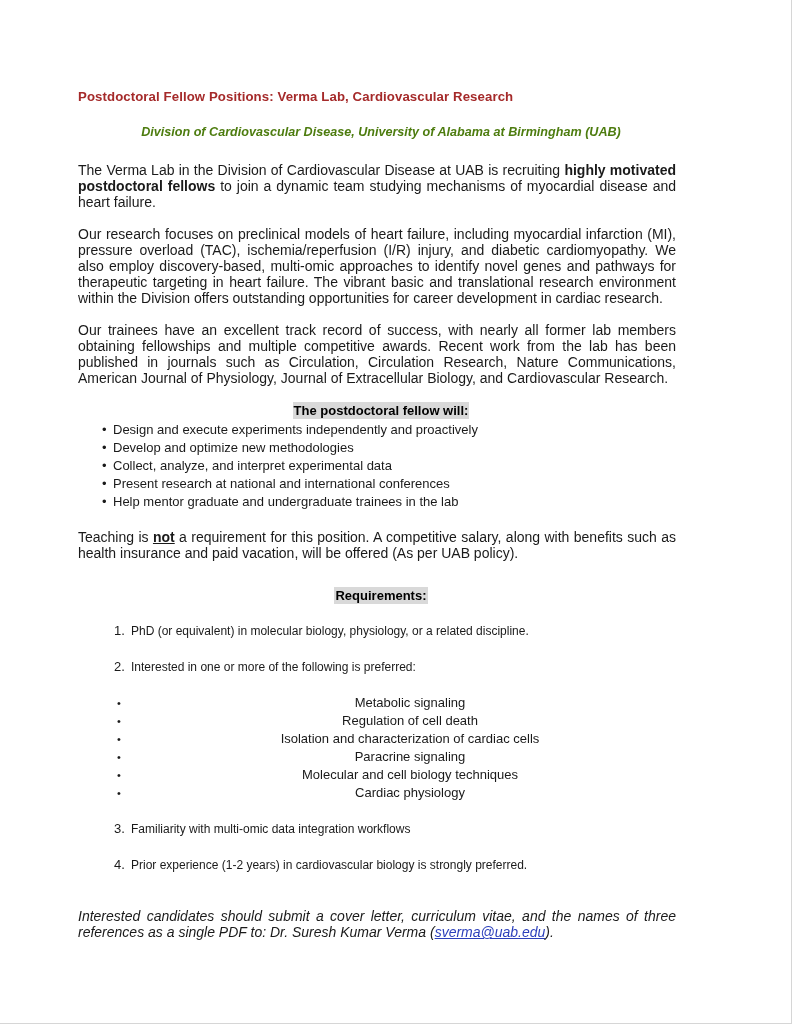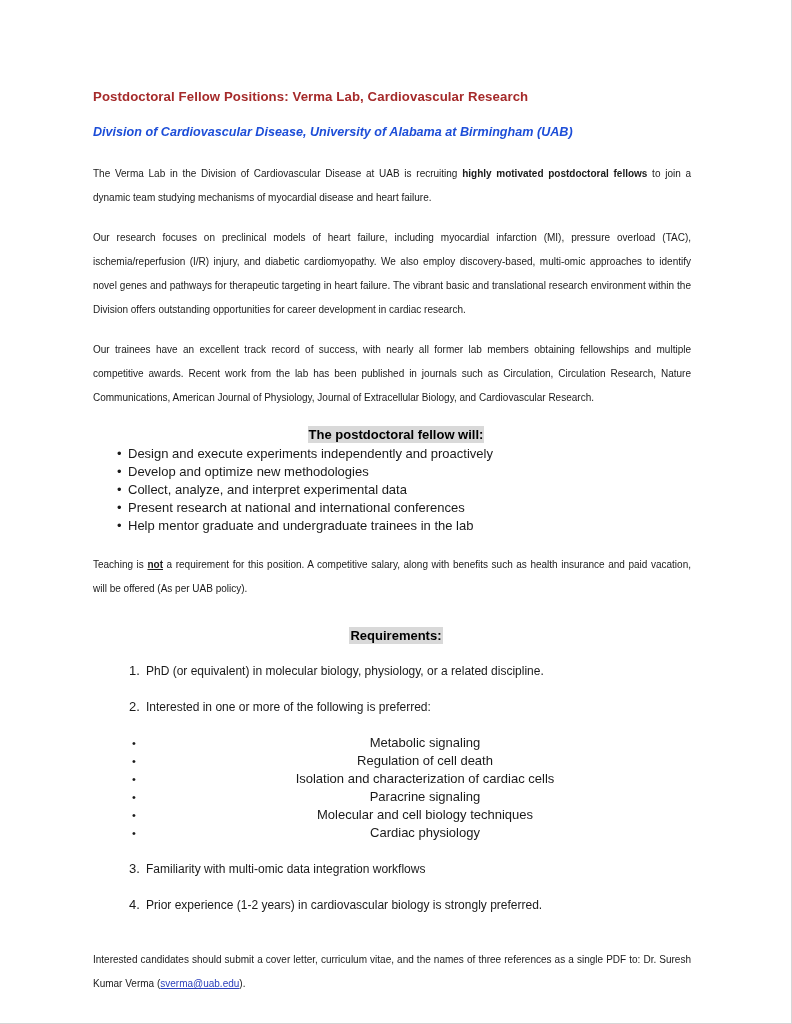--- a/index.html
+++ b/index.html
@@ -15,51 +15,52 @@
     width: 792px;
     height: 1024px;
     background: #ffffff;
     box-sizing: border-box;
     border-right: 1px solid #d6d6d6;
     border-bottom: 1px solid #d6d6d6;
     overflow: hidden;
   }
   .content {
     position: absolute;
-    left: 93px;
+    left: 78px;
     top: 88px;
     width: 606px;
   }
 
   .doc-title {
     color: #a52a2a;
     font-weight: bold;
     font-size: 13.2px;
     line-height: 17px;
     letter-spacing: 0.1px;
     margin: 0 0 19px 0;
   }
   .doc-subtitle {
-    color: #1d4ed8;
+    color: #4d7c0f;
     font-weight: bold;
     font-style: italic;
     font-size: 12.6px;
     line-height: 17px;
     margin: 0 0 21px 0;
+    text-align: center;
   }
 
   p.body-text {
     margin: 0 8px 16px 0;
-    font-size: 10px;
-    line-height: 24px;
+    font-size: 14px;
+    line-height: 16px;
     color: #1a1a1a;
     text-align: justify;
     text-justify: inter-word;
   }
-  p.body-text.last { margin-bottom: 0; }
+  p.body-text.last { margin-bottom: 0; font-style: italic; }
 
   .bold { font-weight: bold; }
   .und-bold { font-weight: bold; text-decoration: underline; }
 
   .hl-head {
     font-size: 13px;
     font-weight: bold;
     line-height: 17.2px;
     color: #000;
     margin: 0;

